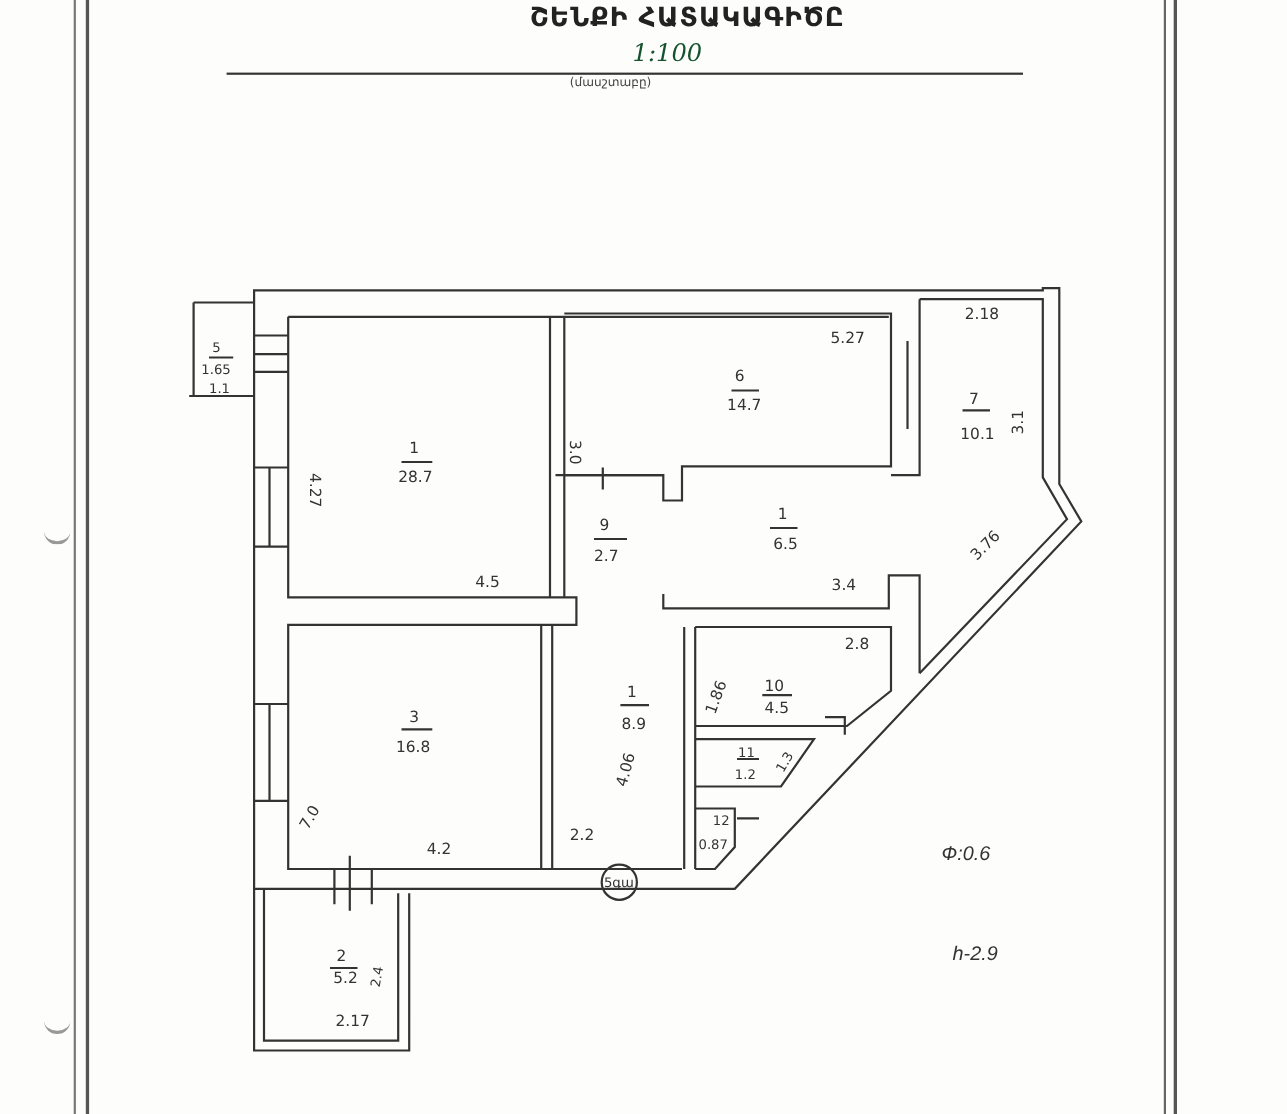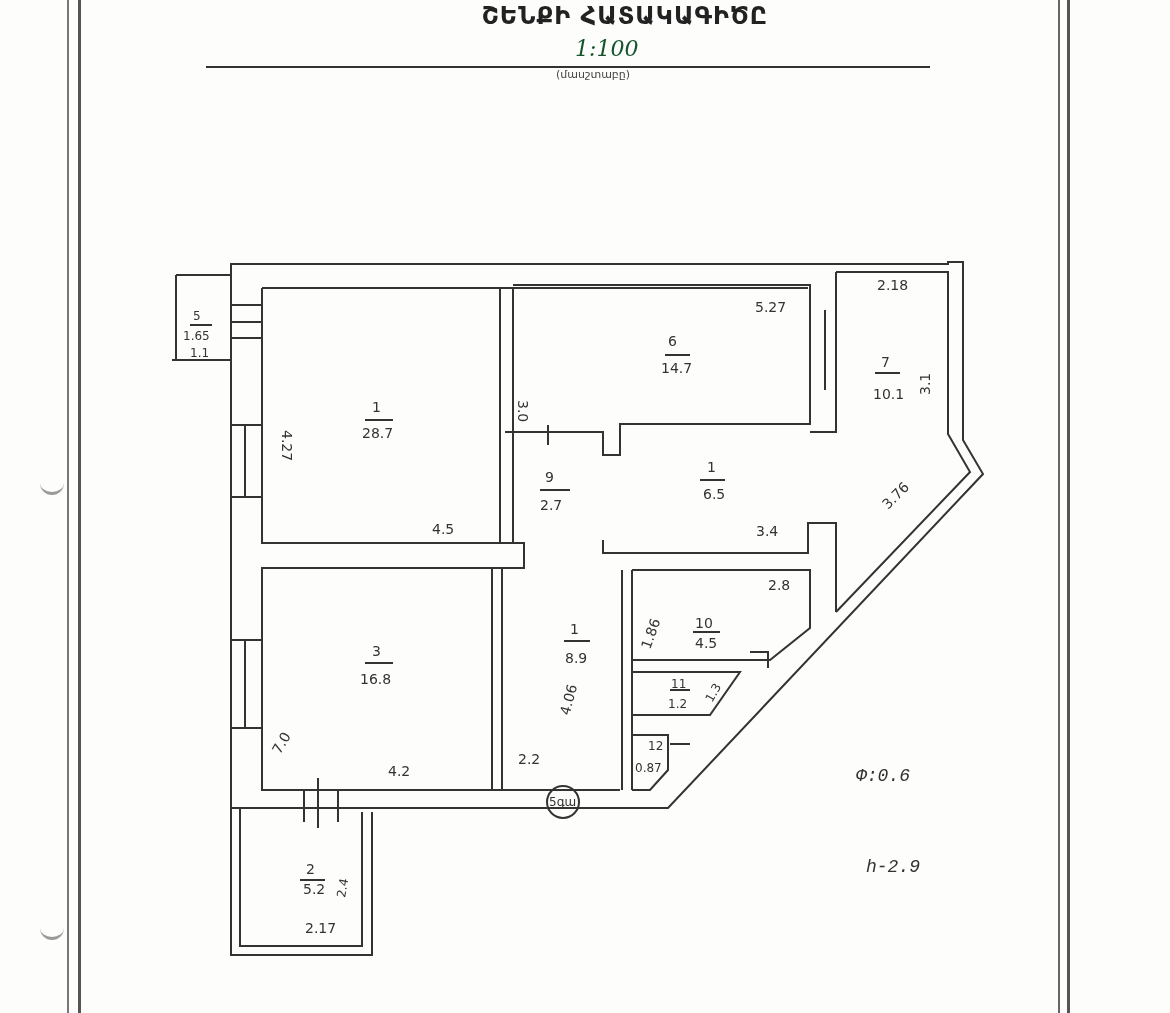--- a/index.html
+++ b/index.html
@@ -9,25 +9,25 @@
          border-left:2px solid #777; border-right:3px solid #555; box-sizing:border-box; }
   .page-border-right { position:absolute; left:1058px; top:0; width:12px; height:1013px;
          border-left:2px solid #666; border-right:3px solid #555; box-sizing:border-box; }
   .punch { position:absolute; left:40px; width:24px; height:12px; border-bottom:3px solid #999;
          border-radius:0 0 14px 14px; }
   .title { position:absolute; left:0; width:1170px; top:2px; text-align:center; font-weight:bold;
          font-size:24px; letter-spacing:1px; color:#222;margin-left:40px; }
   .scale { position:absolute; left:575px; top:36px; font-family:"DejaVu Serif", serif; font-style:italic;
          font-size:22px; color:#14532d; }
   .rule { position:absolute; left:206px; top:66px; width:724px; height:0; border-top:2px solid #333; }
-  .subtitle { position:absolute; left:518px; top:68px; font-size:11px; color:#444;margin-left:38px; }
+  .subtitle { position:absolute; left:518px; top:68px; font-size:11px; color:#444; }
   svg { position:absolute; left:0; top:0; }
   .lbl { font-family:"DejaVu Sans", sans-serif; font-size:14px; fill:#333; }
   .lbl-sm { font-family:"DejaVu Sans", sans-serif; font-size:12px; fill:#333; }
-  .note { position:absolute; font-family:Liberation Mono, monospace; font-style:italic; font-size:18px; color:#333; }
+  .note { position:absolute; font-family:Liberation Sans, sans-serif; font-style:italic; font-size:18px; color:#333; }
 </style>
 </head>
 <body>
 
 <div class="page-border-left"></div>
 <div class="page-border-right"></div>
 <div class="punch" style="top:480px"></div>
 <div class="punch" style="top:925px"></div>
 
 <div class="title">ՇԵՆՔԻ ՀԱՏԱԿԱԳԻԾԸ</div>

